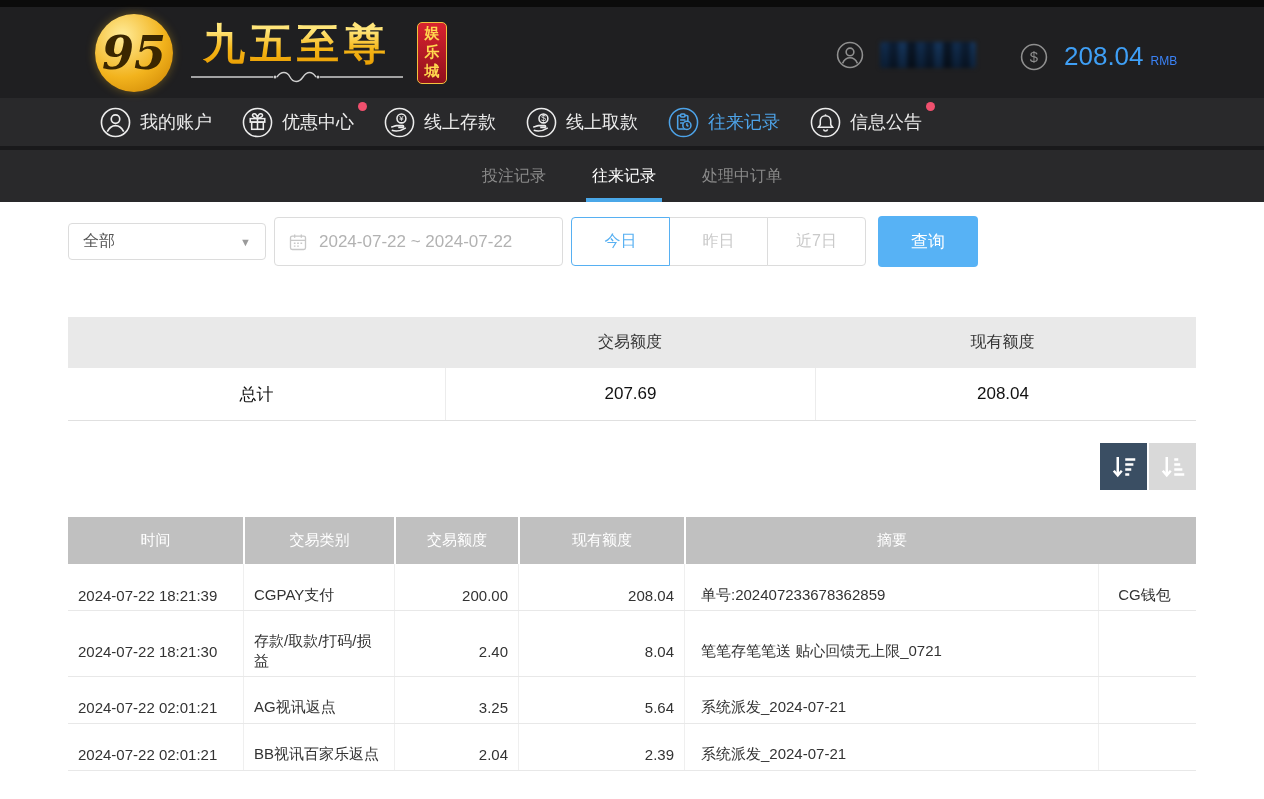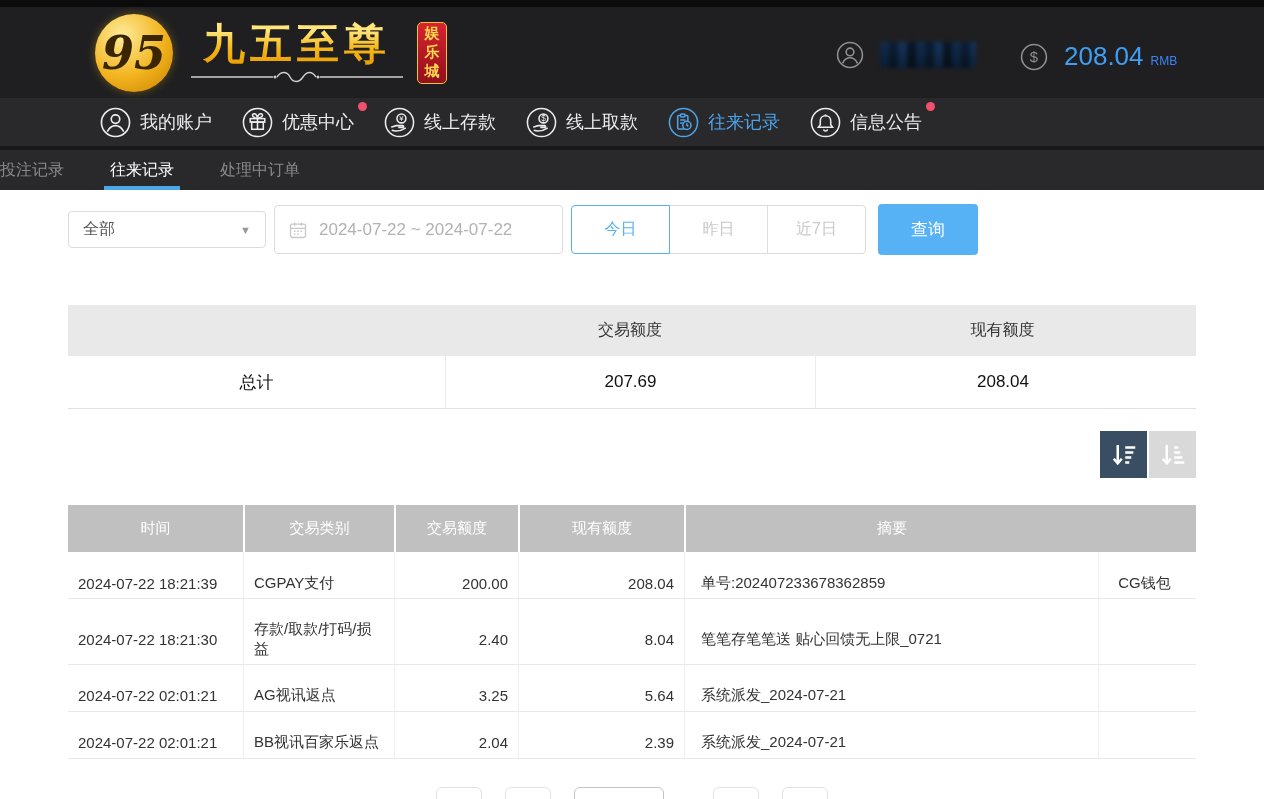--- a/index.html
+++ b/index.html
@@ -41,21 +41,21 @@
   
   .navbar { height:52px; background:#29292b; border-bottom:4px solid #19191b;
     display:flex; align-items:center; padding-left:100px; gap:30px; }
   .nav-item { display:flex; align-items:center; gap:9px; color:#ececec; font-size:18px;
     position:relative; cursor:pointer; white-space:nowrap; }
   .nav-item svg { width:31px; height:31px; flex:0 0 auto; }
   .nav-item.active { color:#4da3e8; }
   .nav-dot { position:absolute; top:-5px; right:-13px; width:9px; height:9px; border-radius:50%; background:#f0506e; }
 
   
-  .subtabs { height:40px; background:#29292b; display:flex; justify-content:flex-start; gap:46px; }
+  .subtabs { height:52px; background:#29292b; display:flex; justify-content:center; gap:46px; }
   .subtab { color:#8a8a8a; font-size:16px; display:flex; align-items:center; position:relative; cursor:pointer; }
   .subtab.active { color:#ffffff; }
   .subtab.active::after { content:""; position:absolute; left:-6px; right:-6px; bottom:0; height:4px; background:#4aa7e8; }
 
   
   .filters { margin:14px 0 0 68px; display:flex; align-items:center; }
   .dropdown { width:198px; height:37px; border:1px solid #dcdcdc; border-radius:4px;
     display:flex; align-items:center; justify-content:space-between; padding:0 14px;
     font-size:16px; color:#555; cursor:pointer; background:#fff; }
   .dropdown .caret { font-size:11px; color:#9a9a9a; }

